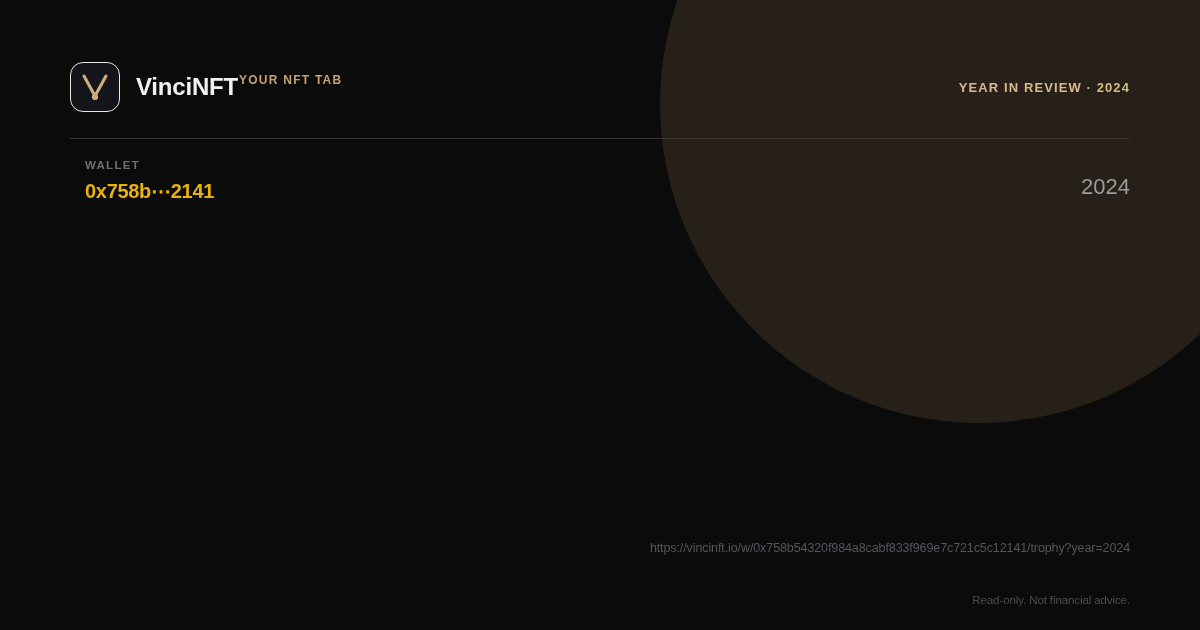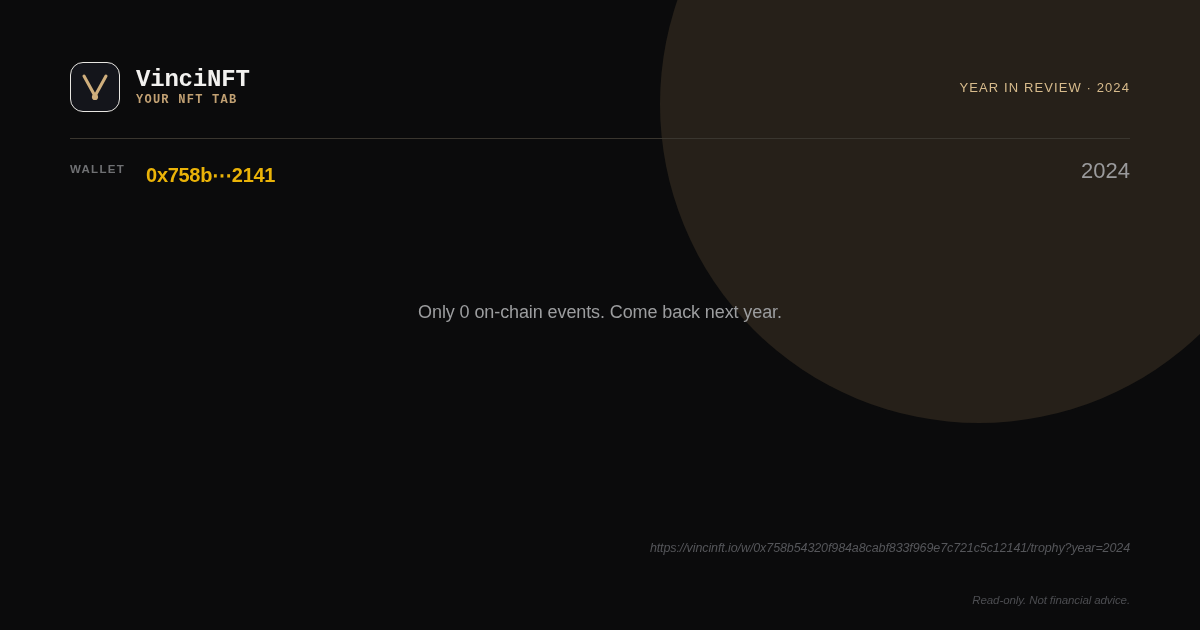--- a/index.html
+++ b/index.html
@@ -63,41 +63,41 @@
     border-radius:13px;
     background:#14151b;
     border:1.6px solid #e8e6e2;
     display:flex;
     align-items:center;
     justify-content:center;
     flex:0 0 auto;
   }
   .logo-badge svg { display:block; }
 
-  .brand-text { display:flex; flex-direction:column; gap:1px;font-family:Liberation Mono, monospace; }
+  .brand-text { display:flex; flex-direction:row; gap:1px; }
 
   .brand-name {
     font-size:24px;
     font-weight:bold;
     color:#f2f1ef;
     letter-spacing:-0.2px;
     line-height:1.1;
   }
 
   .brand-tagline {
     font-size:12px;
     font-weight:bold;
     letter-spacing:1.25px;
     color:#c2a173;
     line-height:1.1;
   }
 
   .header-meta {
     font-size:13px;
-    font-weight:normal;
+    font-weight:bold;
     letter-spacing:1.1px;
     color:#d7bb8c;
     white-space:nowrap;
   }
 
   
   .divider {
     position:absolute;
     left:70px;
     right:70px;
@@ -110,21 +110,21 @@
   .wallet-row {
     position:absolute;
     left:70px;
     right:70px;
     top:160px;
     display:flex;
     align-items:flex-end;
     justify-content:space-between;
   }
 
-  .wallet-block { display:flex; flex-direction:row; gap:21px; }
+  .wallet-block { display:flex; flex-direction:column; gap:8px;margin-left:15px; }
 
   .wallet-label {
     font-size:11.5px;
     font-weight:bold;
     letter-spacing:1.3px;
     color:#6f7073;
     line-height:1;
   }
 
   .wallet-address {
@@ -171,21 +171,20 @@
   
   .footer {
     position:absolute;
     right:70px;
     bottom:22px;
     text-align:left;
     display:flex;
     flex-direction:column;
     align-items:flex-end;
     gap:6px;
-    font-style:italic;
   }
 
   .footer-url {
     font-size:12.5px;
     color:#55565a;
     letter-spacing:-0.1px;
     line-height:1.2;
   }
 
   .footer-note {
@@ -230,21 +229,20 @@
 
     <div class="wallet-row">
       <div class="wallet-block">
         <div class="wallet-label">WALLET</div>
         <div class="wallet-address">0x758b⋯2141</div>
       </div>
       <div class="wallet-year">2024</div>
     </div>
 
     <div class="hero">
-      <div class="hero-subtitle">Only 0 on-chain events. Come back next year.</div>
     </div>
 
     <div class="footer">
       <div class="footer-url">https://vincinft.io/w/0x758b54320f984a8cabf833f969e7c721c5c12141/trophy?year=2024</div>
       <div class="footer-note">Read-only. Not financial advice.</div>
     </div>
 
   </div>
 </div>
 

